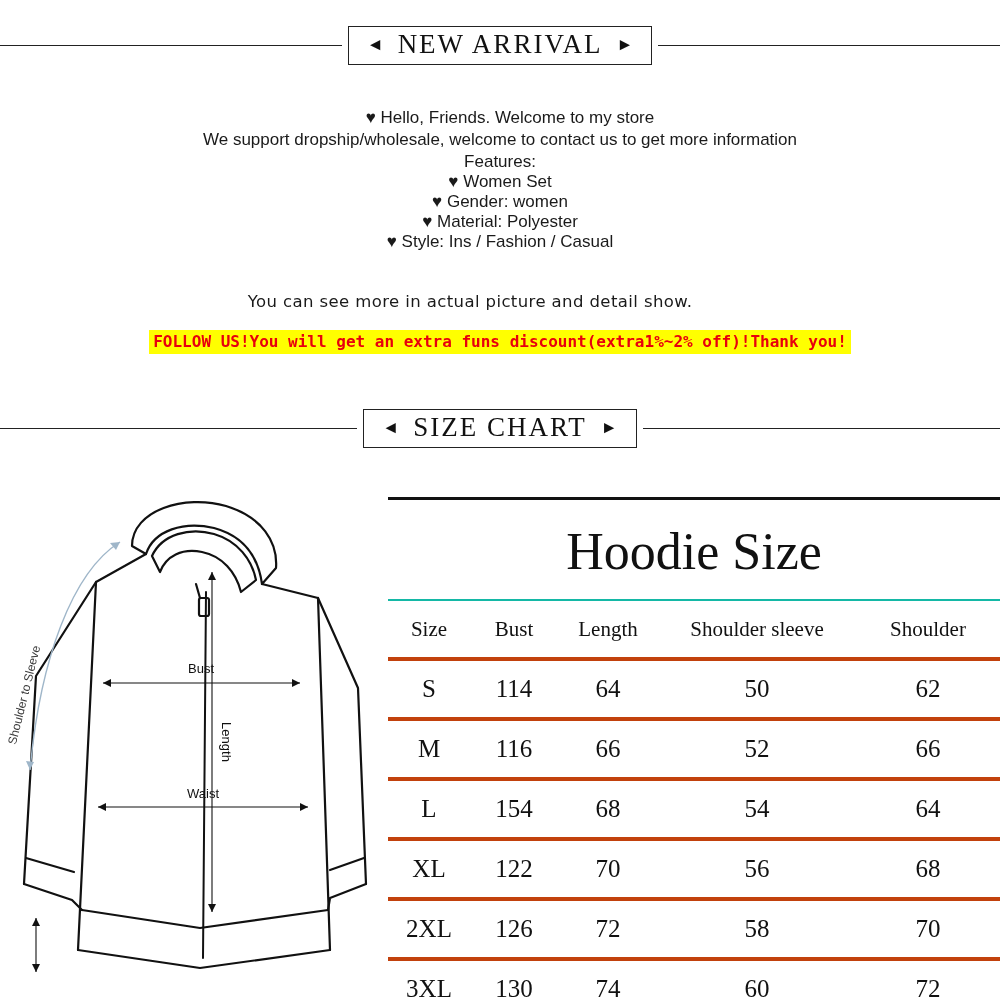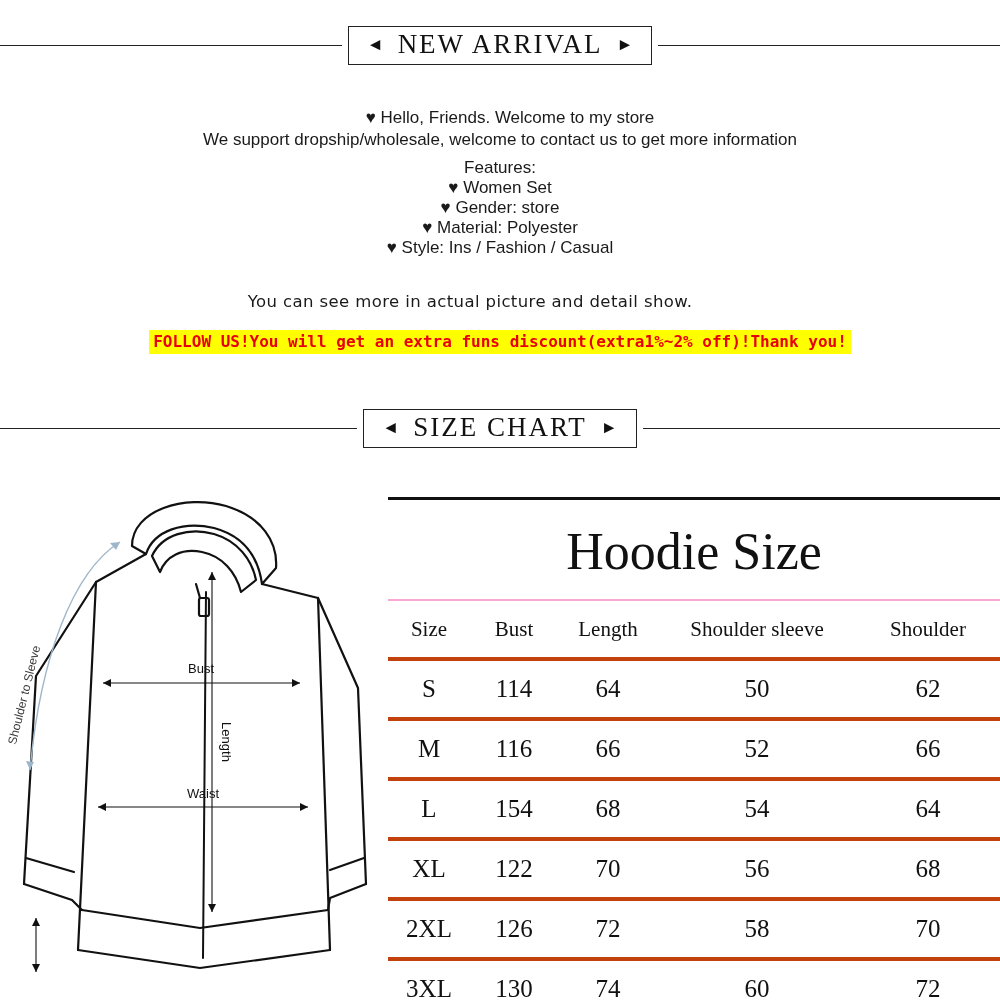--- a/index.html
+++ b/index.html
@@ -64,21 +64,21 @@
     width: 1000px;
     text-align: center;
   }
   .intro .line {
     font-size: 17px;
     line-height: 20px;
     color: #1a1a1a;
     white-space: nowrap;
   }
   .intro .line.l1 { margin-bottom: 2px; margin-left: 20px; }
-  .intro .features { margin-top: 8px; }
+  .intro .features { margin-top: 2px; }
 
   .actual-note {
     position: absolute;
     top: 292px;
     left: 0;
     width: 940px;
     text-align: center;
     font-family: "DejaVu Sans", sans-serif;
     font-size: 16.5px;
     letter-spacing: 0.4px;
@@ -121,21 +121,21 @@
     top: 497px;
     width: 612px;
     height: 503px;
   }
   .table-title {
     font-family: "Liberation Serif", serif;
     font-size: 52px;
     text-align: center;
     line-height: 104px;
     border-top: 3px solid #111;
-    border-bottom: 2px solid #f9a8d4;
+    border-bottom: 2px solid #14b8a6;
     height: 104px;
     box-sizing: border-box;
     white-space: nowrap;
   }
   table.sizes {
     border-collapse: collapse;
     width: 100%;
     table-layout: fixed;
   }
   table.sizes th,
@@ -169,21 +169,21 @@
     <span class="arrow">►</span>
   </div>
   <div class="rule"></div>
 </div>
 
 <div class="intro">
   <div class="line l1">♥ Hello, Friends. Welcome to my store</div>
   <div class="line">We support dropship/wholesale, welcome to contact us to get more information</div>
   <div class="line features">Features:</div>
   <div class="line">♥ Women Set</div>
-  <div class="line">♥ Gender: store</div>
+  <div class="line">♥ Gender: women</div>
   <div class="line">♥ Material: Polyester</div>
   <div class="line">♥ Style: Ins / Fashion / Casual</div>
 </div>
 
 <div class="actual-note">You can see more in actual picture and detail show.</div>
 
 <div class="follow-wrap">
   <span class="follow">FOLLOW US!You will get an extra funs discount(extra1%~2% off)!Thank you!</span>
 </div>
 

